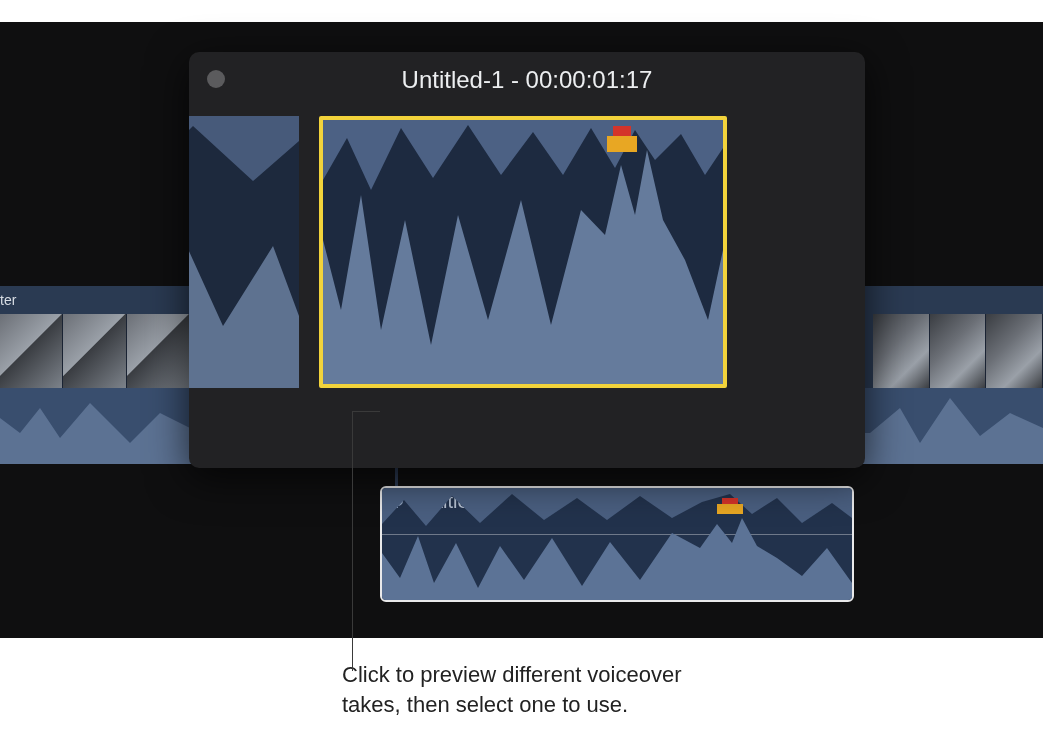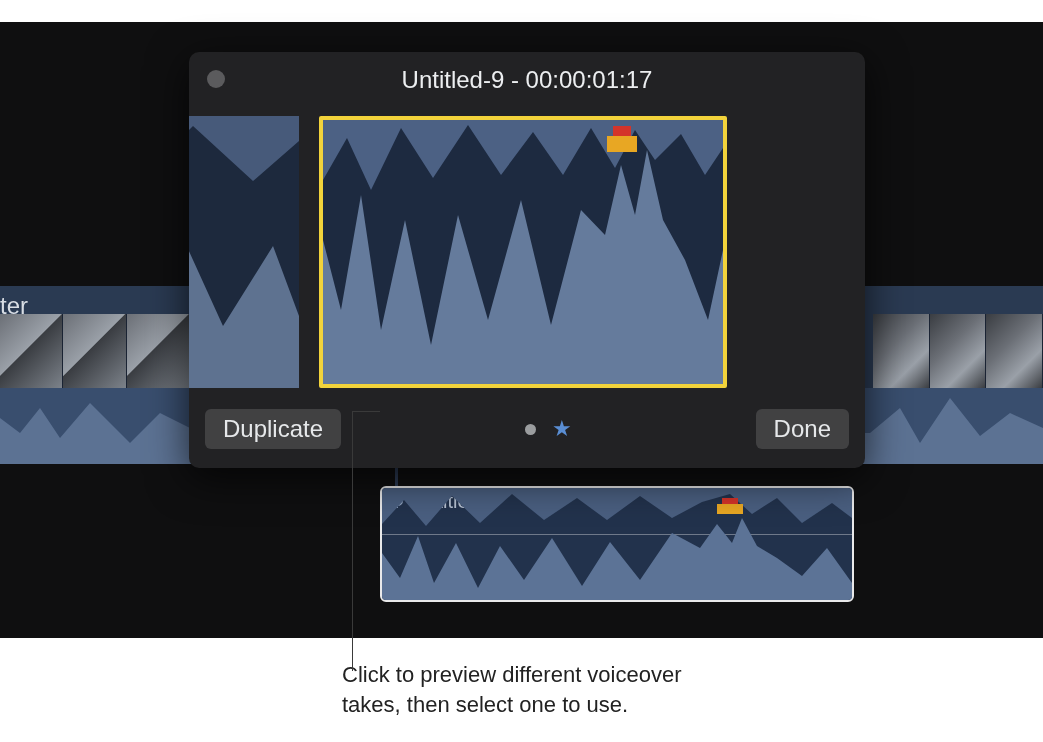--- a/index.html
+++ b/index.html
@@ -26,21 +26,21 @@
     left: 0;
     width: 100%;
     height: 178px;
     background: #2a3a52;
   }
   .timeline-label {
     position: absolute;
     top: 6px;
     left: 0px;
     color: #d8dde4;
-    font-size: 24px;
+    font-size: 14px;
   }
   .thumb {
     width: 80px;
     height: 74px;
     background: linear-gradient(135deg,#6b6f76 0%,#9aa0a8 45%, #3a3d42 46%, #7c828a 100%);
     border-right: 1px solid #1a2333;
     position: relative;
   }
   .thumb.r {
     background: linear-gradient(135deg,#3a3d42 0%, #6b6f76 40%, #9aa0a8 70%, #3a3d42 100%);
@@ -267,21 +267,21 @@
       <path fill="#5c7396" d="M0,116 L0,65 L18,90 L36,48 L52,95 L74,55 L96,100 L118,58 L142,92 L170,50 L200,98 L228,54 L258,92 L290,45 L318,60 L335,36 L350,55 L360,30 L375,58 L395,70 L420,88 L445,60 L470,95 L470,116 Z"></path>
       <path fill="#4a5f80" d="M0,0 L0,36 L22,12 L44,38 L70,8 L98,35 L130,6 L162,32 L195,10 L225,32 L258,8 L290,30 L320,14 L348,6 L370,26 L395,10 L420,35 L450,15 L470,30 L470,0 Z"></path>
       <rect x="335" y="16" width="26" height="10" fill="#e8a723"></rect>
       <rect x="340" y="10" width="16" height="6" fill="#d4342a"></rect>
     </svg>
   </div>
 
   <div class="popover">
     <div class="popover-titlebar">
       <div class="traffic-dot"></div>
-      <div class="popover-title">Untitled-9 - 00:00:01:17</div>
+      <div class="popover-title">Untitled-1 - 00:00:01:17</div>
     </div>
 
     <div class="wave-scroll">
       <div class="wave-thumb prev">
         <svg width="386" height="272">
           <rect width="386" height="272" fill="#1d2a40"></rect>
           <path fill="#657b9c" d="M0,272 L0,130 L40,200 L80,90 L120,220 L160,110 L210,240 L260,100 L310,210 L360,130 L386,200 L386,272 Z"></path>
           <path fill="#4c6184" d="M0,0 L0,70 L50,20 L100,80 L160,15 L220,70 L280,10 L340,65 L386,25 L386,0 Z"></path>
         </svg>
       </div>
@@ -289,28 +289,20 @@
         <svg width="400" height="264">
           <rect width="400" height="264" fill="#1d2a40"></rect>
           <path fill="#657b9c" d="M0,264 L0,120 L18,190 L38,75 L58,210 L82,100 L108,225 L135,95 L165,200 L198,80 L228,205 L258,90 L282,115 L298,45 L312,95 L324,30 L340,100 L362,140 L385,200 L400,130 L400,264 Z"></path>
           <path fill="#4c6184" d="M0,0 L0,60 L24,18 L48,70 L78,8 L110,58 L145,5 L178,55 L210,12 L240,55 L268,8 L292,48 L312,10 L332,40 L358,14 L382,55 L400,28 L400,0 Z"></path>
           <rect x="284" y="16" width="30" height="16" fill="#e8a723"></rect>
           <rect x="290" y="6" width="18" height="10" fill="#d4342a"></rect>
         </svg>
       </div>
     </div>
 
-    <div class="popover-footer">
-      <button class="btn">Duplicate</button>
-      <div class="take-dots">
-        <span class="take-dot"></span>
-        <span class="take-star">★</span>
-      </div>
-      <button class="btn">Done</button>
-    </div>
   </div>
 
 </div>
 
 <div class="callout-line"></div>
 <div class="callout-text">
   <div>Click to preview different voiceover</div>
   <div>takes, then select one to use.</div>
 </div>
 

